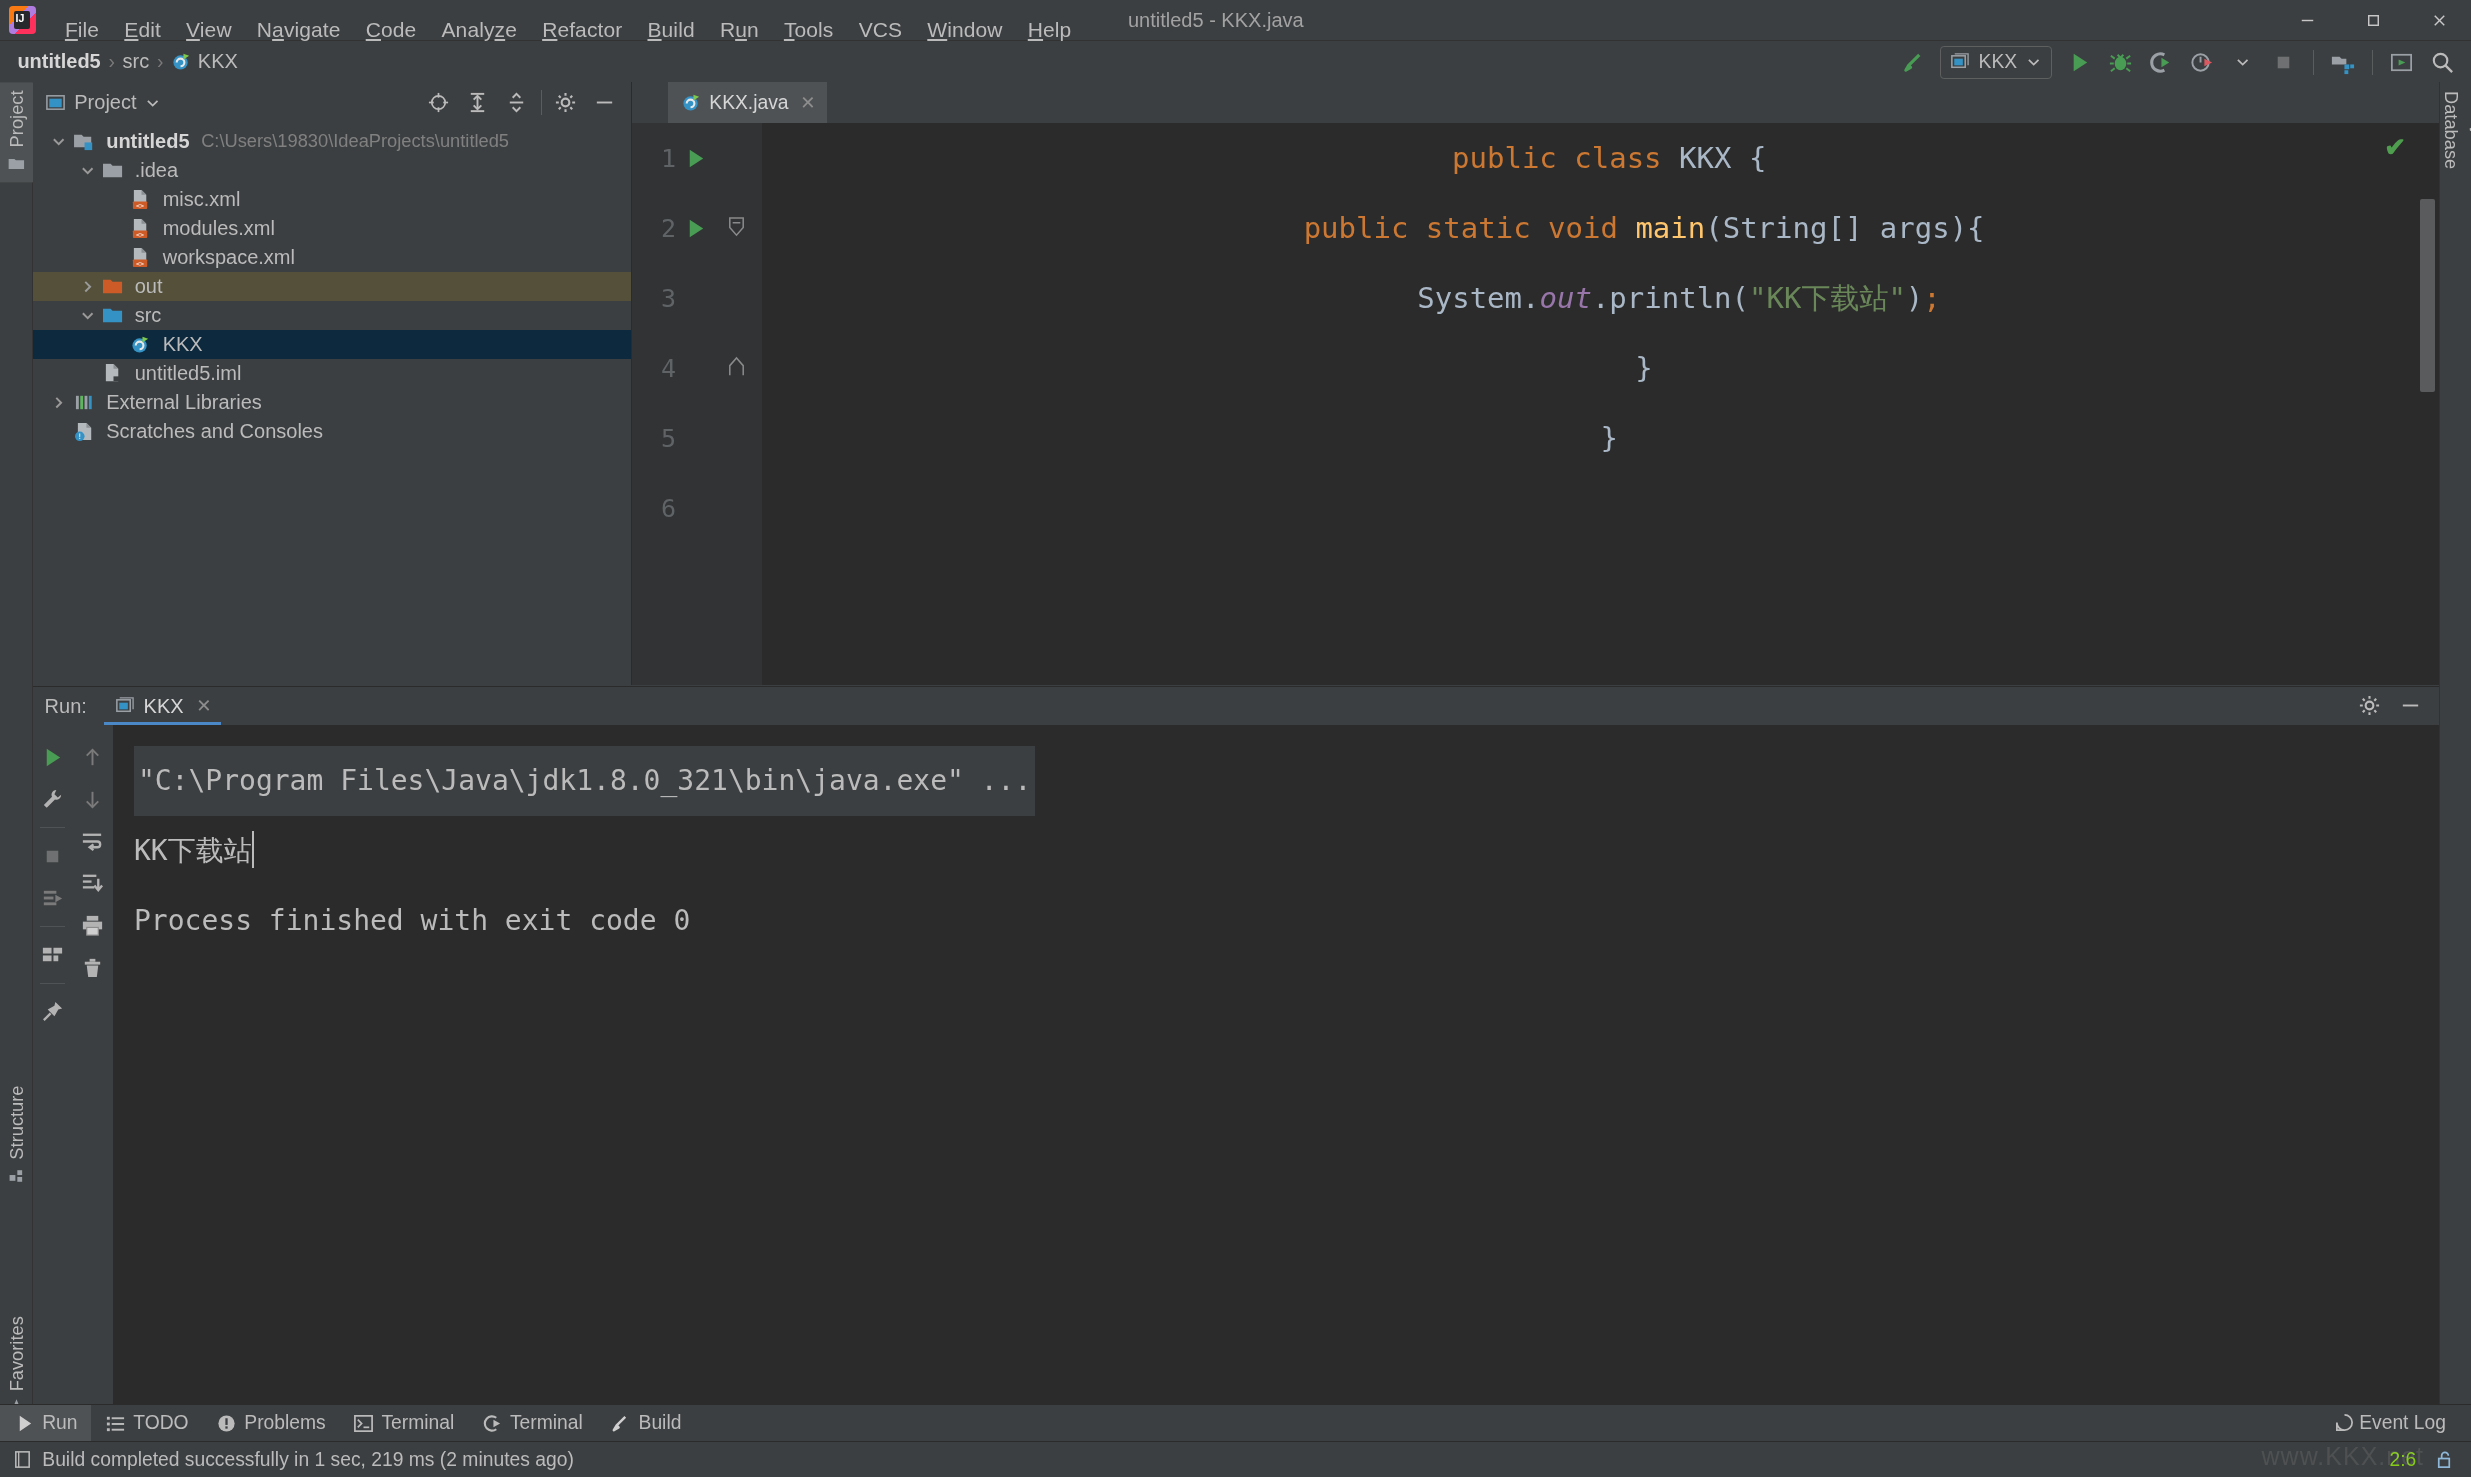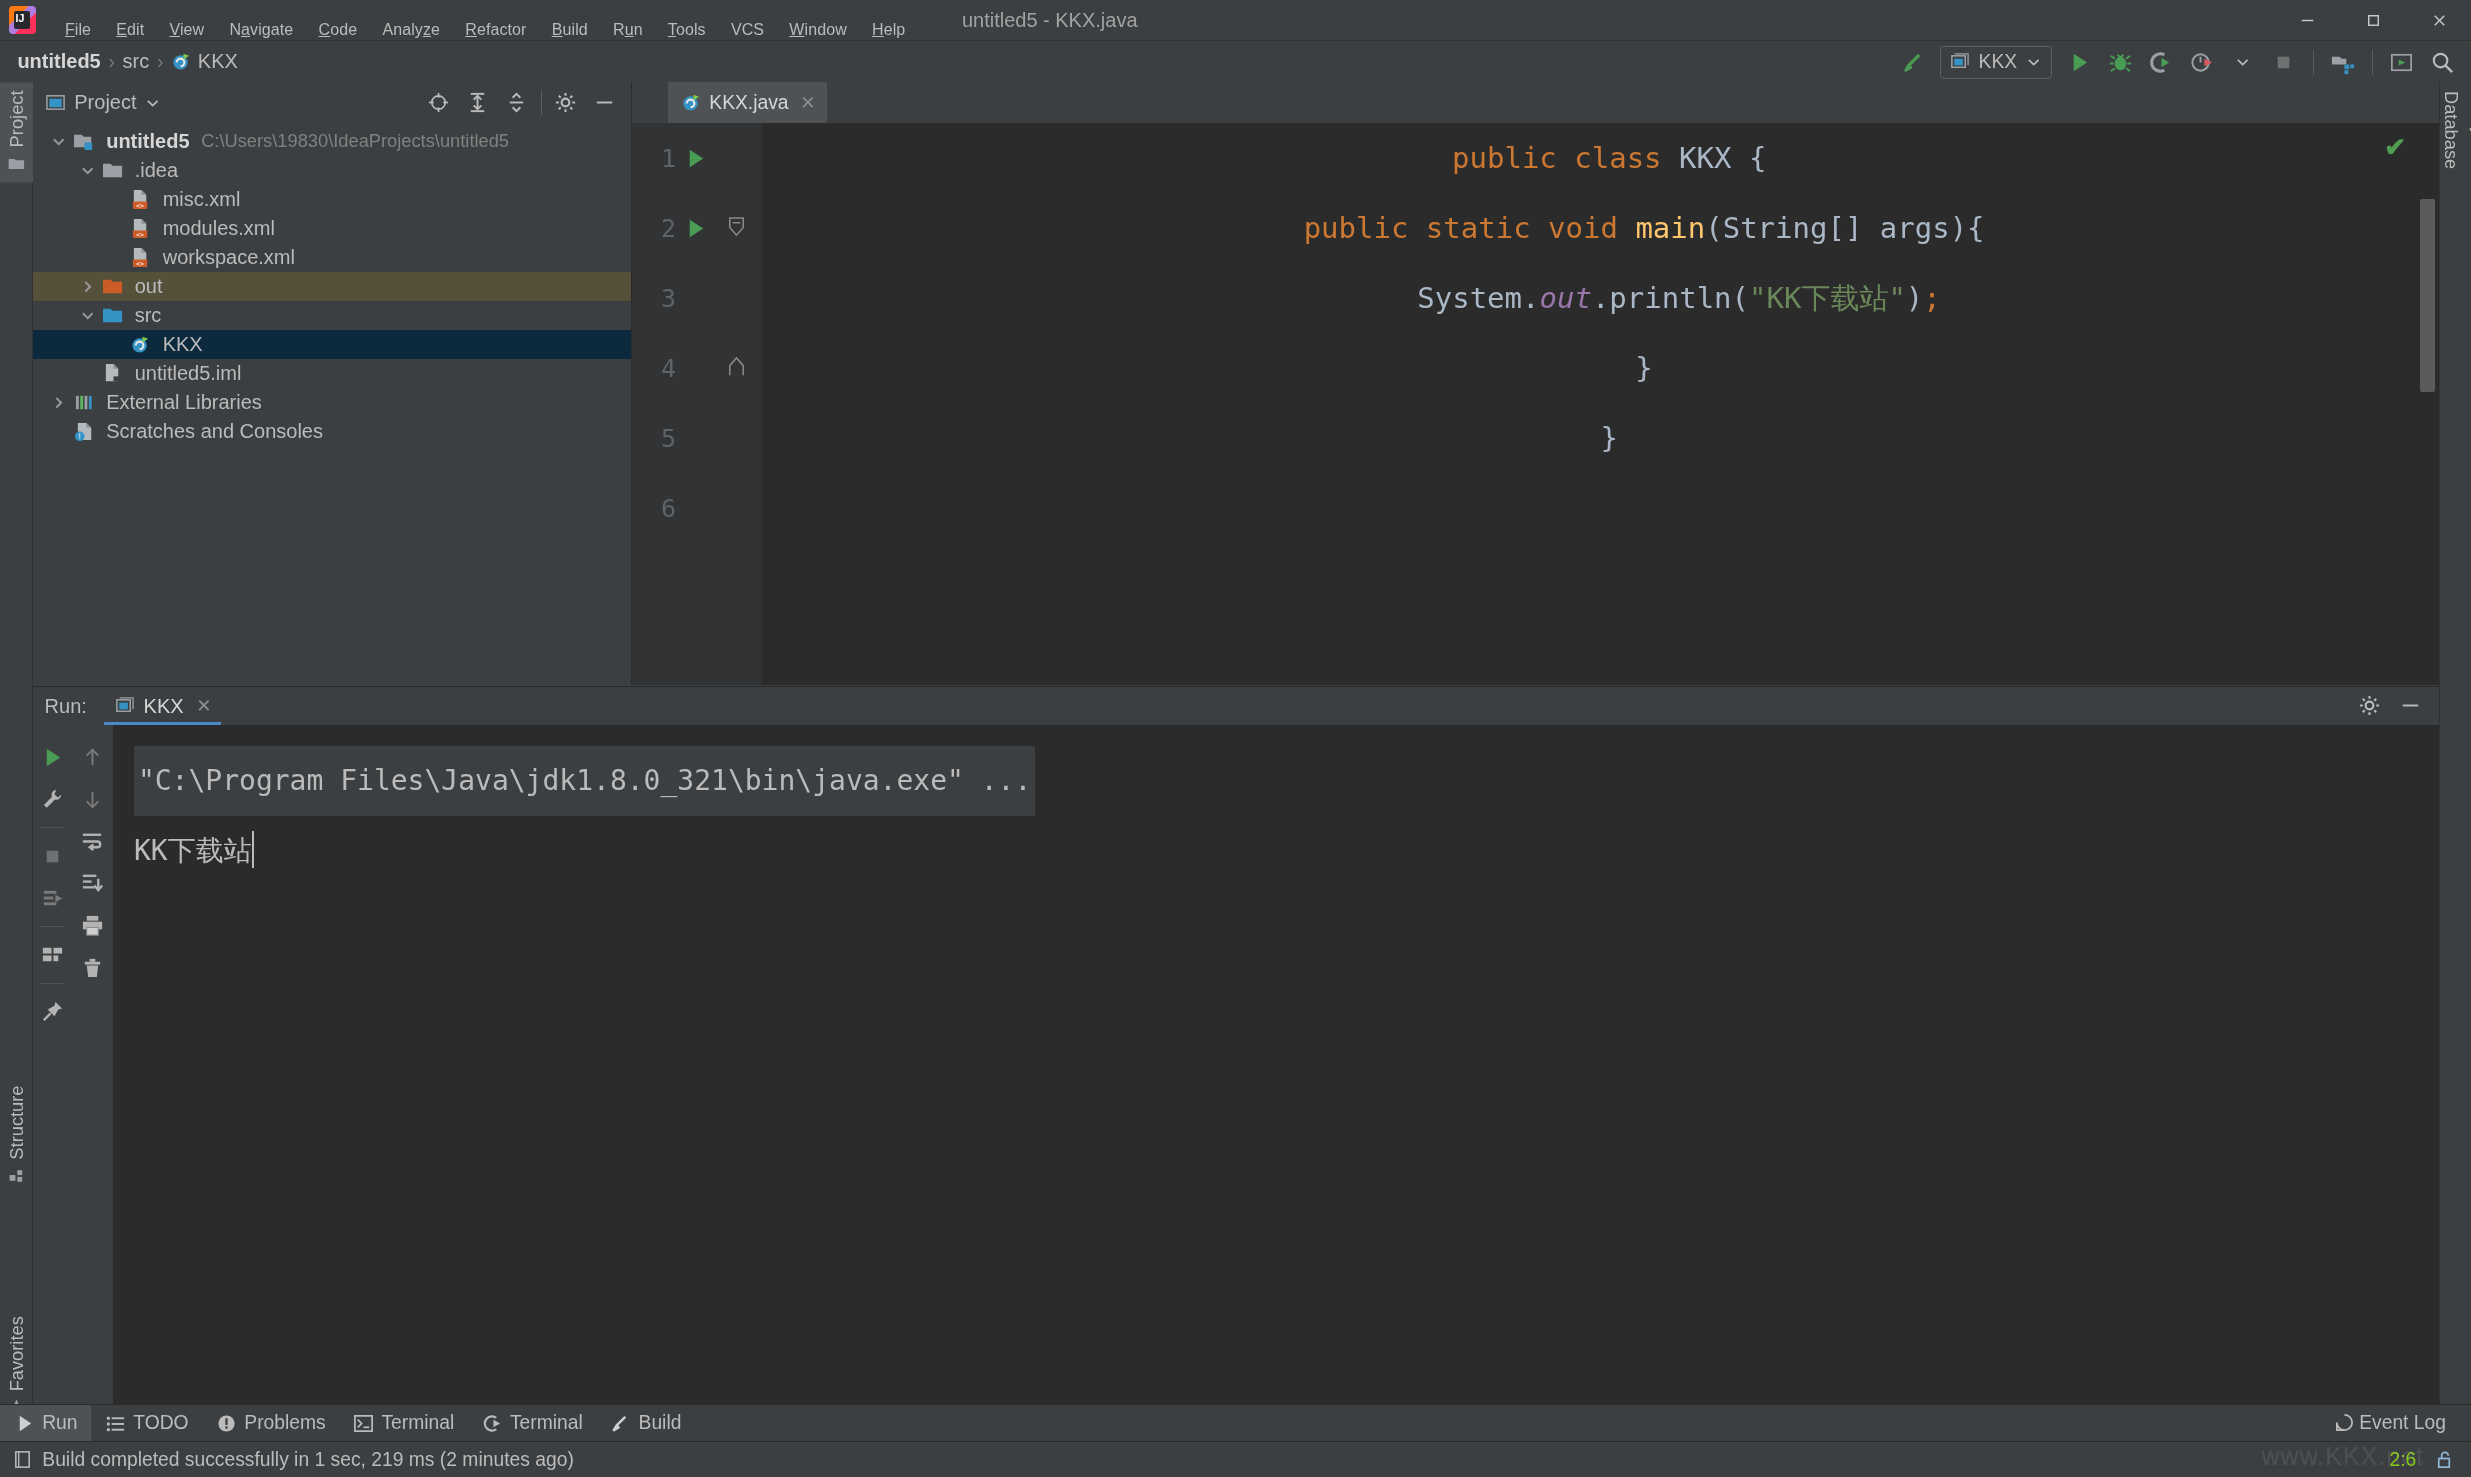--- a/index.html
+++ b/index.html
@@ -18,21 +18,21 @@
     background: #3c3f41; display: flex; align-items: center;
     border-bottom: 1px solid #323232;
   }
   .app-logo { width: 33px; height: 33px; margin-left: 5.8px; position: relative; flex: 0 0 auto; }
   .app-logo .sq { position: absolute; inset: 2.9px; border-radius: 3.9px;
      background: linear-gradient(135deg,#f97a12 0%,#f97a12 35%,#b07ce0 36%,#b07ce0 60%,#fe315d 61%,#fe315d 100%); }
   .app-logo .inner { position:absolute; left:8.7px; top:7.7px; width:15.4px; height:17.4px; background:#27282c; border-radius:1.9px;}
   .app-logo .inner::after{content:"IJ"; position:absolute; left:1px; top:1px; font-size:10.6px; color:#fff; font-family:"Liberation Sans",sans-serif; font-weight:700;}
   .menubar { display: flex; align-items: center; margin-left: 13.5px; }
   .menu-item {
-    color: #bbbbbb; font-size: 16px; padding: 3.9px 12.6px; cursor: default;
+    color: #bbbbbb; font-size: 21px; padding: 3.9px 12.6px; cursor: default;
     letter-spacing: 0.1px; line-height: 25px; margin-top: 19px;
   }
   .menu-item u { text-decoration: underline; }
   .win-title { color: #a2a2a2; font-size: 20px; margin-left: 44px; }
   .win-ctrls { position: absolute; right: 0; top: 0; height: 41px; display: flex; align-items: center; }
   .win-btn { width: 66px; height: 41px; display: flex; align-items: center; justify-content: center; color: #c8c8c8; font-size: 19.3px; }
 
   
   .navbar {
     position: absolute; top: 41px; left: 0; width: 2472px; height: 42px;
@@ -721,21 +721,21 @@
             </svg>
         </div>
         <div class="rt-btn">
           <svg width="25" height="25" viewBox="0 0 26 26">
               <rect x="5" y="7" width="16" height="3" fill="#b3b3b3"></rect>
               <path d="M7 11 h12 l-1.5 12 h-9 Z" fill="#b3b3b3"></path>
               <rect x="10" y="4" width="6" height="3" fill="#b3b3b3"></rect>
             </svg>
         </div>
       </div>
-      <div class="console" id="console"><div><span class="c-hl">"C:\Program Files\Java\jdk1.8.0_321\bin\java.exe" ...</span></div><div><span>KK下载站</span><span style="display: inline-block; width: 1.9px; height: 37px; background: rgb(187, 187, 187); vertical-align: -7.7px;"></span></div><div><span></span></div></div>
+      <div class="console" id="console"><div><span class="c-hl">"C:\Program Files\Java\jdk1.8.0_321\bin\java.exe" ...</span></div><div><span>KK下载站</span><span style="display: inline-block; width: 1.9px; height: 37px; background: rgb(187, 187, 187); vertical-align: -7.7px;"></span></div><div><span></span></div><div><span>Process finished with exit code 0</span></div></div>
     </div>
   </div>
 
   <div class="toolwin-bar" id="twbar">
       <div class="twb active">
         <span style="display: flex;">
           <svg width="21" height="21" viewBox="0 0 22 22">
             <path d="M6 3 L18 11 L6 19 Z" fill="#cfcfcf"></path>
           </svg>
         </span>

